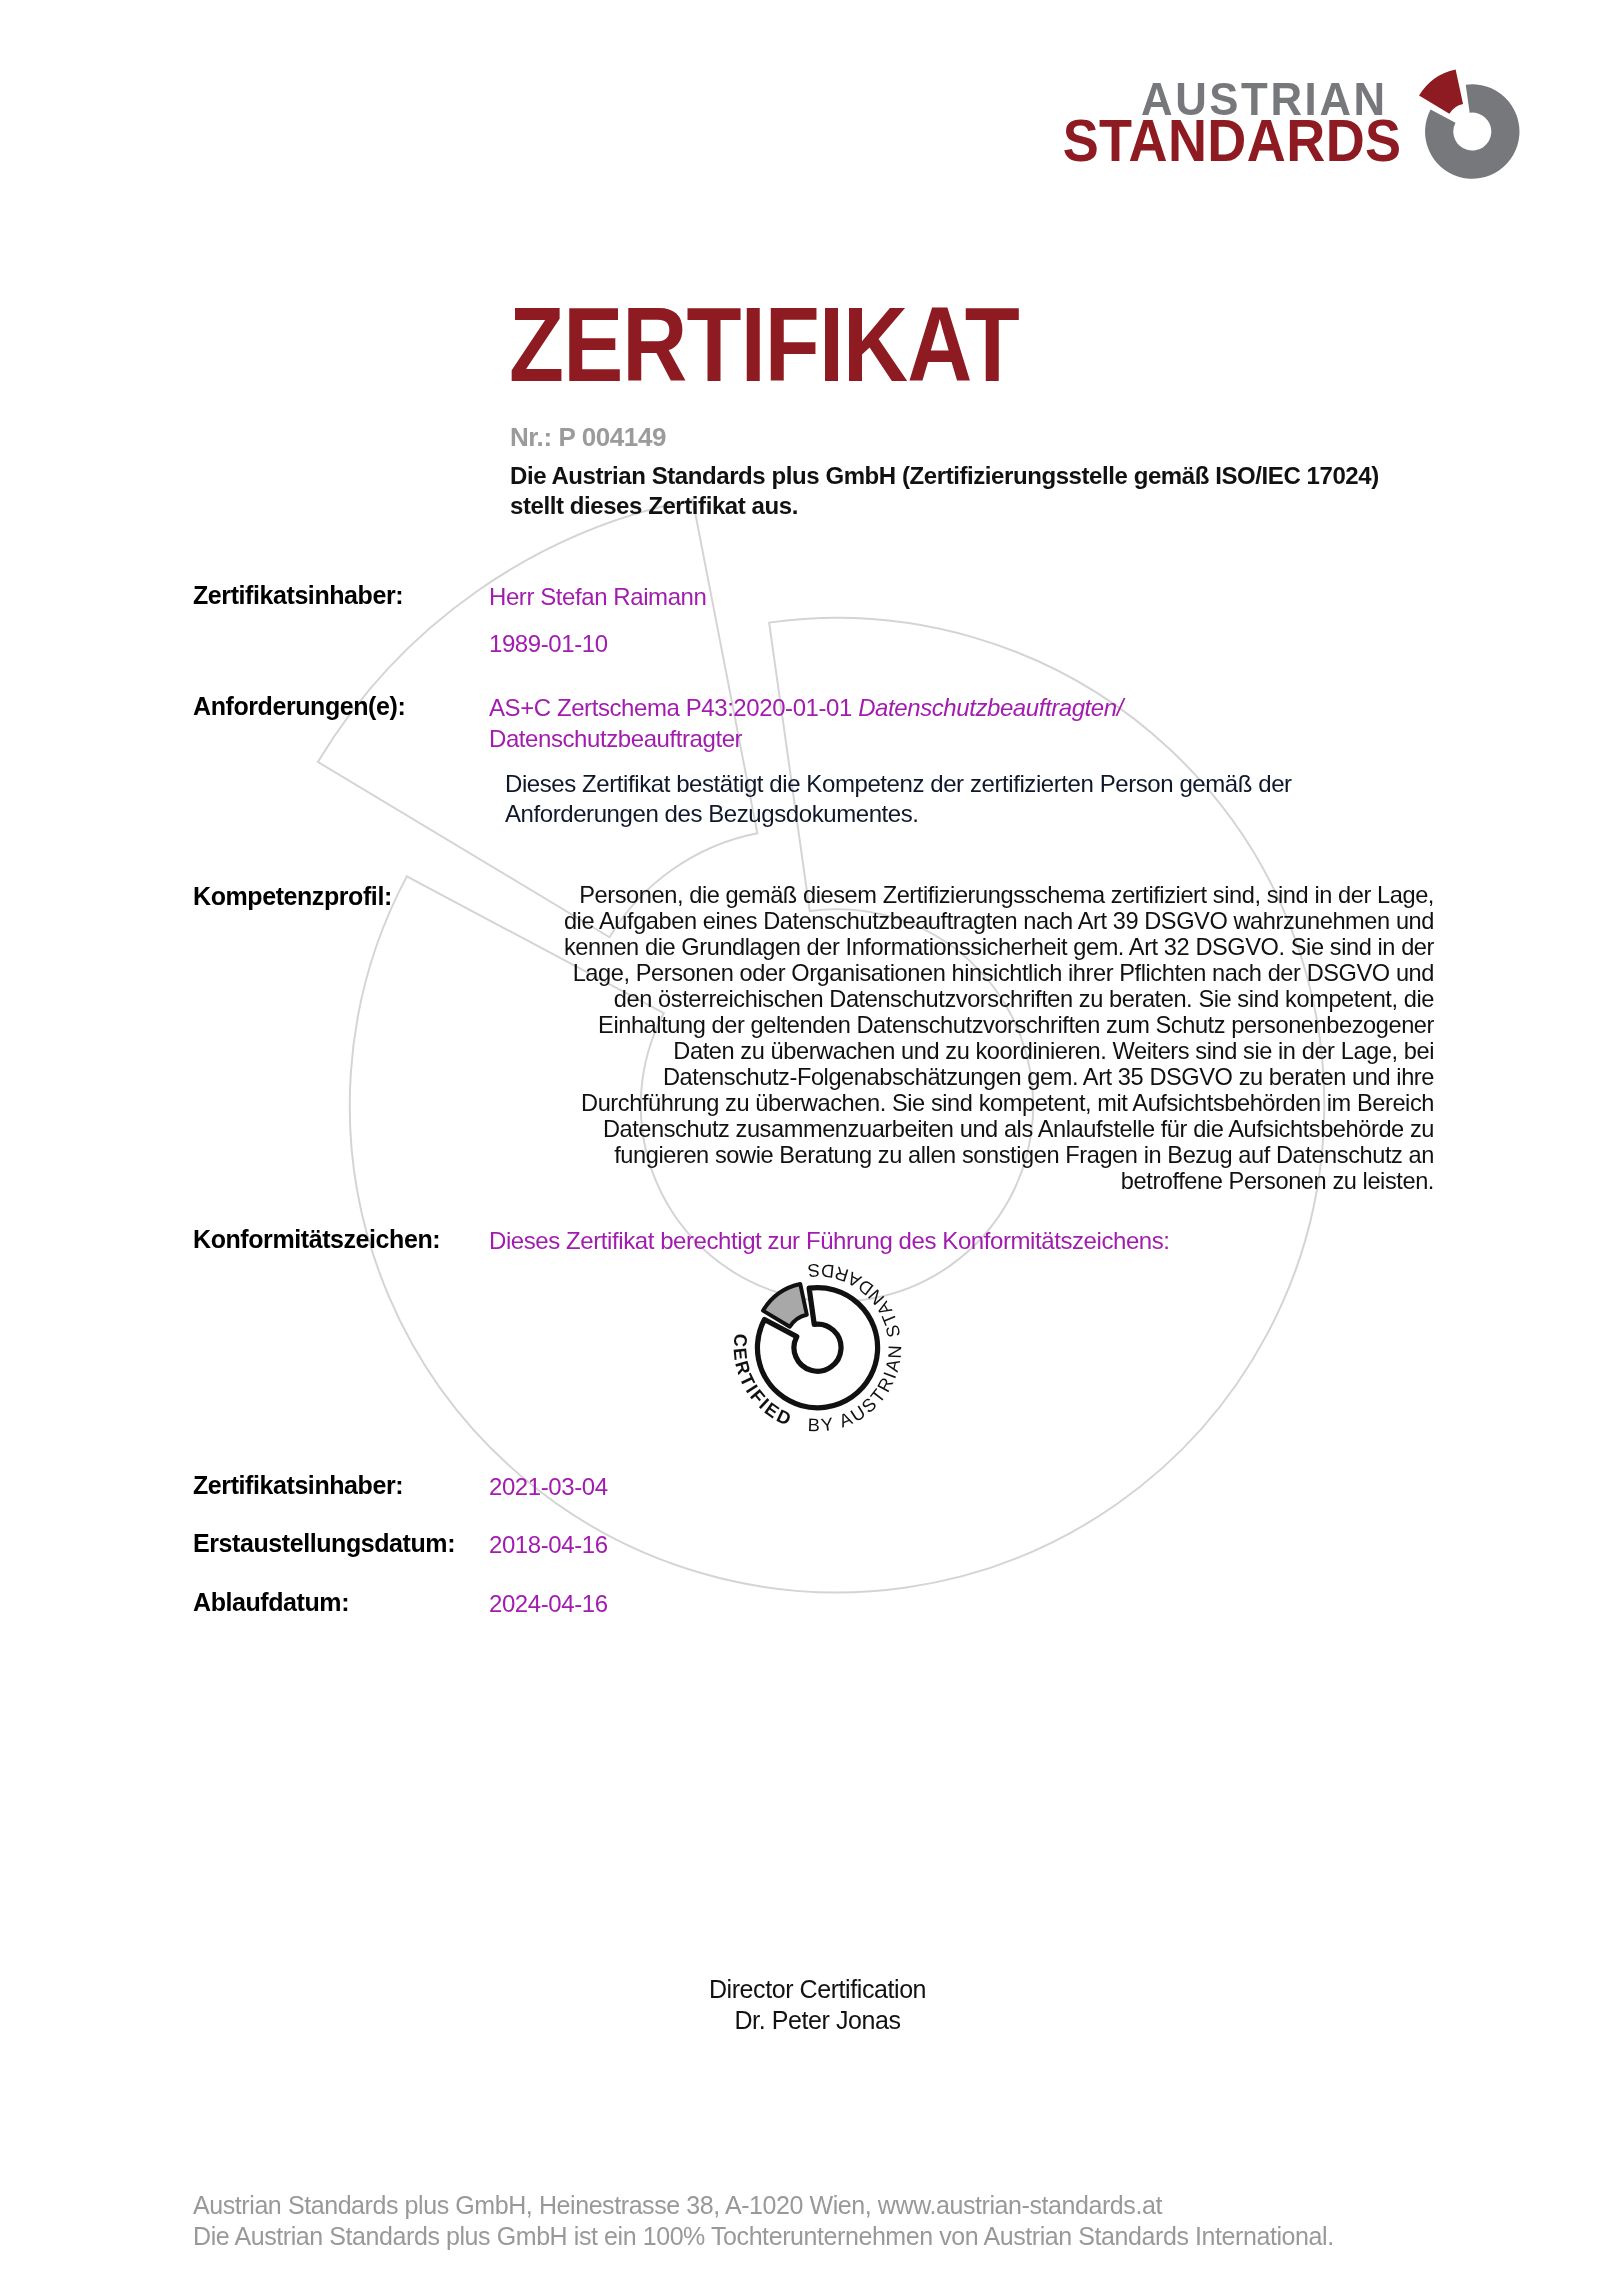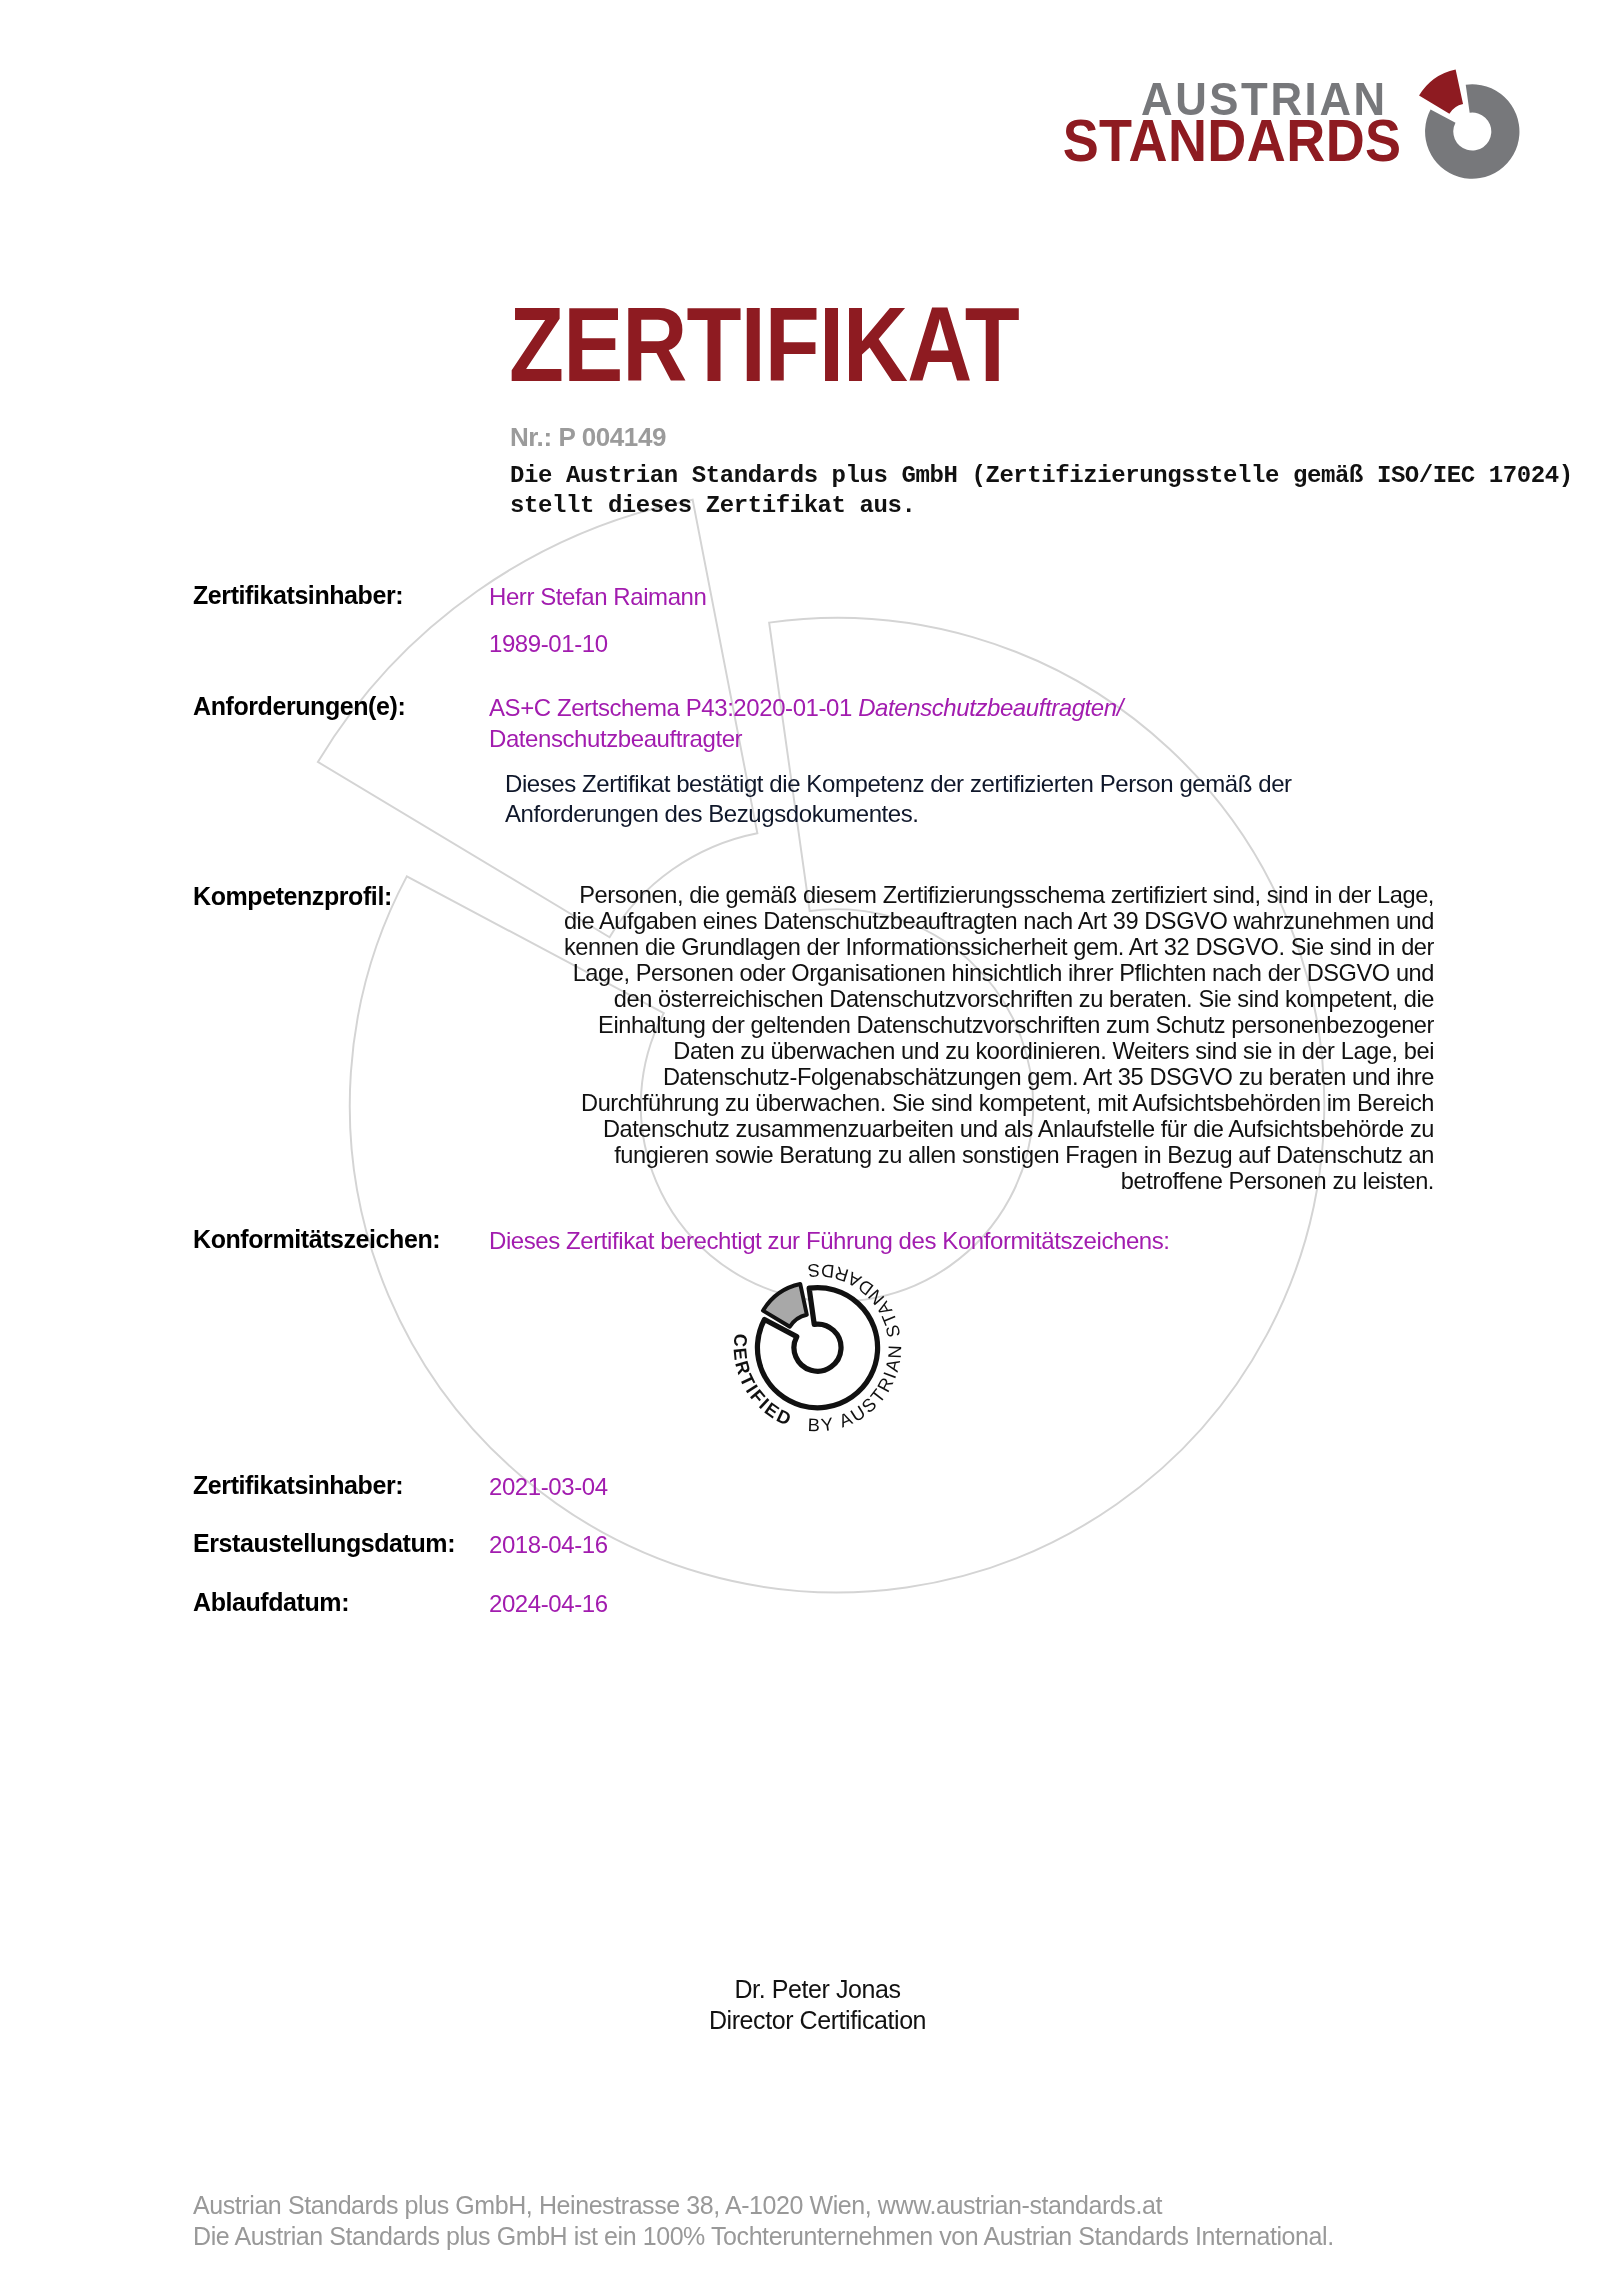--- a/index.html
+++ b/index.html
@@ -44,21 +44,20 @@
     white-space:nowrap;
   }
   .cert-nr{
     position:absolute;left:510px;top:422px;
     font-size:26px;font-weight:bold;color:#9B9B9B;
   }
   .intro{
     position:absolute;left:510px;top:461px;
     font-size:24px;font-weight:bold;color:#111;
     line-height:30px;
-    font-family:Liberation Mono, monospace;
   }
 
   .lbl{
     position:absolute;left:193px;
     font-size:25px;font-weight:bold;color:#000;
     white-space:nowrap;
   }
   .val{
     position:absolute;left:489px;
     font-size:24px;color:#a21caf;
@@ -152,21 +151,21 @@
   <div class="lbl" style="top:1471px">Zertifikatsinhaber:</div>
   <div class="val" style="top:1471px">2021-03-04</div>
 
   <div class="lbl" style="top:1529px">Erstaustellungsdatum:</div>
   <div class="val" style="top:1529px">2018-04-16</div>
 
   <div class="lbl" style="top:1588px">Ablaufdatum:</div>
   <div class="val" style="top:1588px">2024-04-16</div>
 
   <div class="signature">
+    <div>Director Certification</div>
     <div>Dr. Peter Jonas</div>
-    <div>Director Certification</div>
   </div>
 
   <div class="footer pre">Austrian Standards plus GmbH, Heinestrasse 38, A-1020 Wien, www.austrian-standards.at
 Die Austrian Standards plus GmbH ist ein 100% Tochterunternehmen von Austrian Standards International.</div>
 
 </div>
 
 
 </body></html>

